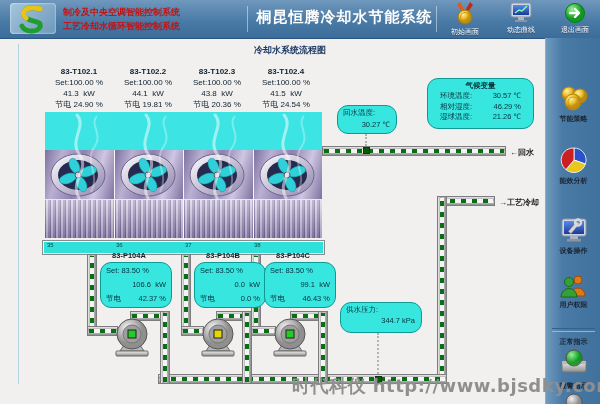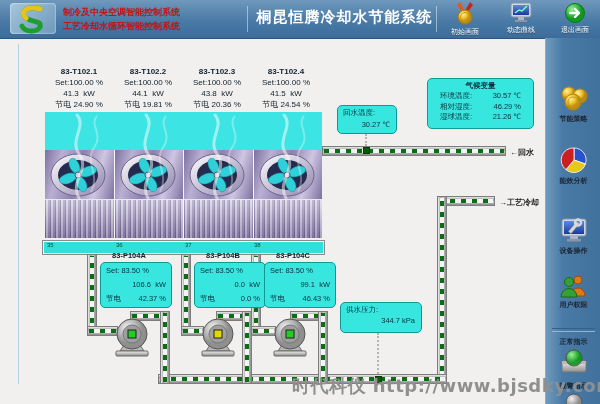--- a/index.html
+++ b/index.html
@@ -57,21 +57,21 @@
   .pipe{position:absolute;box-sizing:border-box;border:1px solid #7d7d7d;}
   .pipe.h{height:10px;background:linear-gradient(to bottom,#ececec,#9b9b9b 35%,#d2d2d2 60%,#8b8b8b);}
   .pipe.h::after{content:"";position:absolute;left:1px;right:1px;top:50%;height:4px;margin-top:-2px;
       background:repeating-linear-gradient(90deg,#0a6e14 0 5px,#f4f4f4 5px 11px);}
   .pipe.v{width:10px;background:linear-gradient(to right,#ececec,#9b9b9b 35%,#d2d2d2 60%,#8b8b8b);}
   .pipe.v::after{content:"";position:absolute;top:1px;bottom:1px;left:50%;width:4px;margin-left:-2px;
       background:repeating-linear-gradient(0deg,#0a6e14 0 5px,#f4f4f4 5px 11px);}
 
   .pipe-label{font-size:8px;font-weight:bold;color:#1a1a1a;white-space:nowrap;}
 
-  .box-cyan{position:absolute;background:#38e6e0;border:1px solid #0c9a94;border-radius:5px;
+  .box-cyan{position:absolute;background:#38e6e0;border:1px solid #0c9a94;border-radius:11px;
             color:#07333d;box-sizing:border-box;font-size:7.5px;}
   .bc-title{text-align:center;font-weight:bold;padding-top:2px;}
   .bc-row{display:flex;justify-content:space-between;padding:0 12px;line-height:10.5px;white-space:nowrap;}
   .bc-line{padding:2px 5px 0 5px;white-space:nowrap;}
   .bc-val-r{text-align:right;padding:1px 6px 0 0;white-space:nowrap;}
 
   .pump-data{width:72px;height:46px;top:262px;font-size:7.5px;}
   .pump-data .bc-row{line-height:13px;padding:1px 5px 0 5px;}
   .pump-id{position:absolute;top:251px;width:58px;text-align:center;
            font-size:7.5px;font-weight:bold;color:#10202e;white-space:nowrap;}
@@ -223,20 +223,21 @@
       <span class="sb-label">报警指示</span>
       <svg width="30" height="27" viewBox="0 0 30 27">
         <rect x="3" y="14" width="24" height="11" rx="2" fill="url(#silverg)" stroke="#777"></rect>
         <rect x="3" y="14" width="24" height="3" fill="#b8b8b8"></rect>
         <circle cx="15" cy="11" r="8" fill="url(#grayball)" stroke="#555"></circle>
       </svg>
     </div>
 
   </div>
 
+  <div class="abs subtitle">冷却水系统流程图</div>
   <div class="abs edge-line"></div>
 
   <div class="abs tower-label" style="left:45px">
     <div class="tl-id">83-T102.1</div>
     <div>Set:100.00 %</div>
     <div><span>41.3</span>&nbsp;&nbsp;<span>kW</span></div>
     <div><span>节电</span> <span>24.90 %</span></div>
   </div>
   <div class="abs tower-label" style="left:114px">
     <div class="tl-id">83-T102.2</div>

